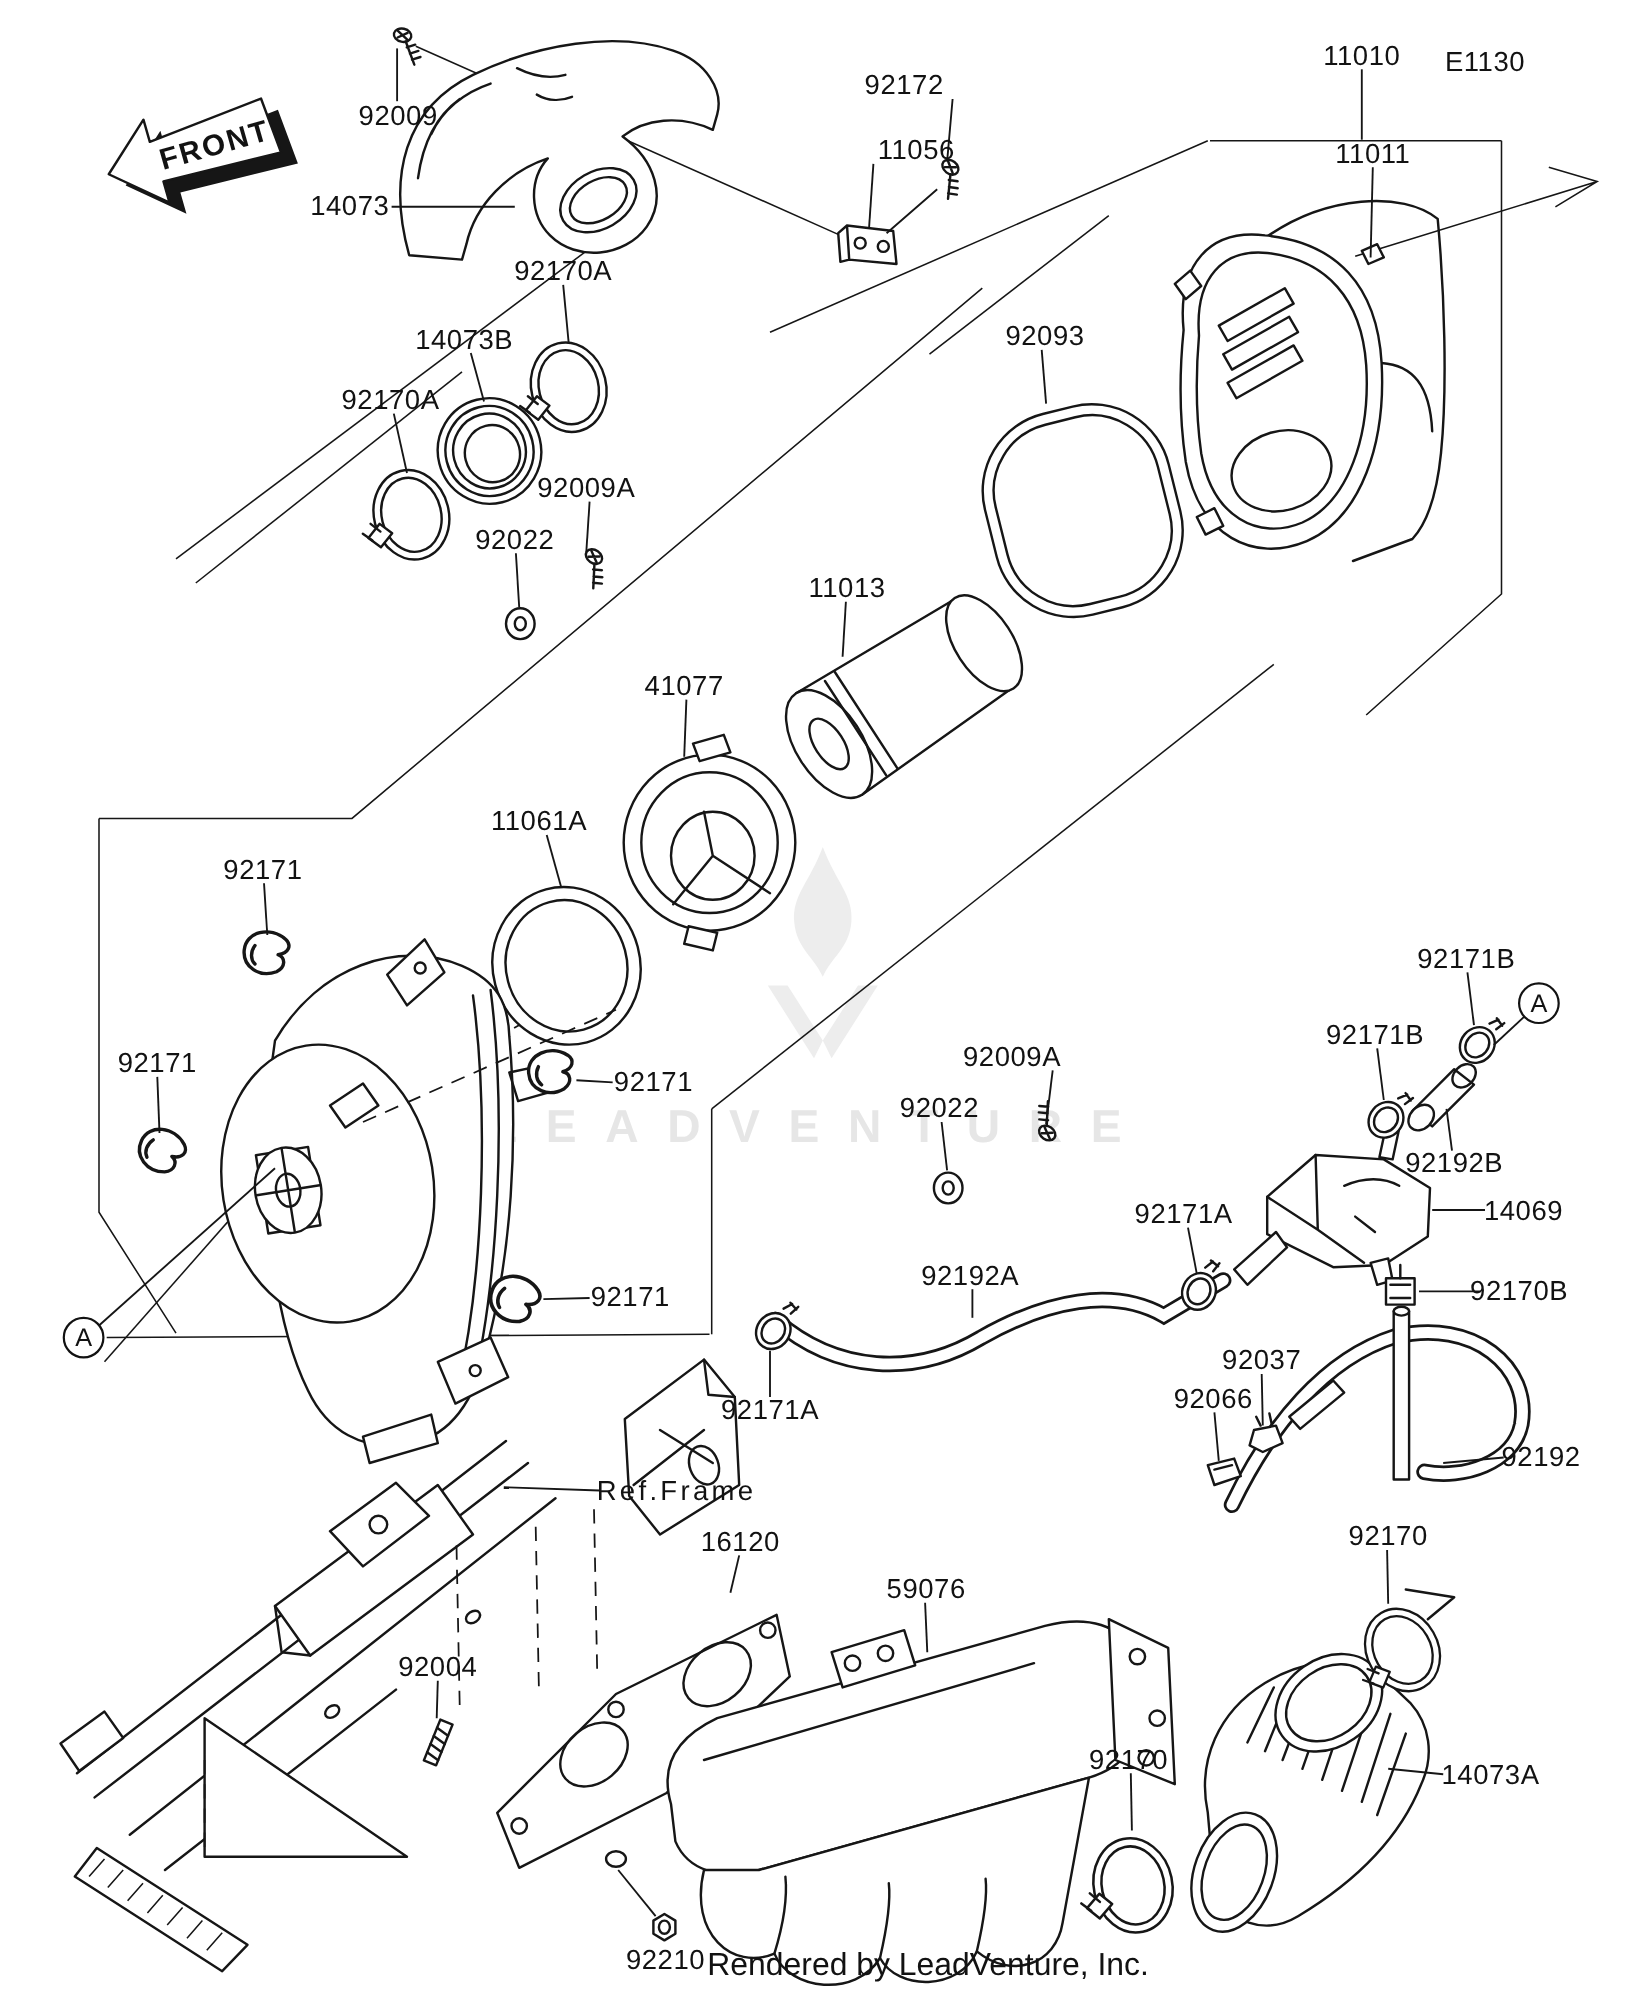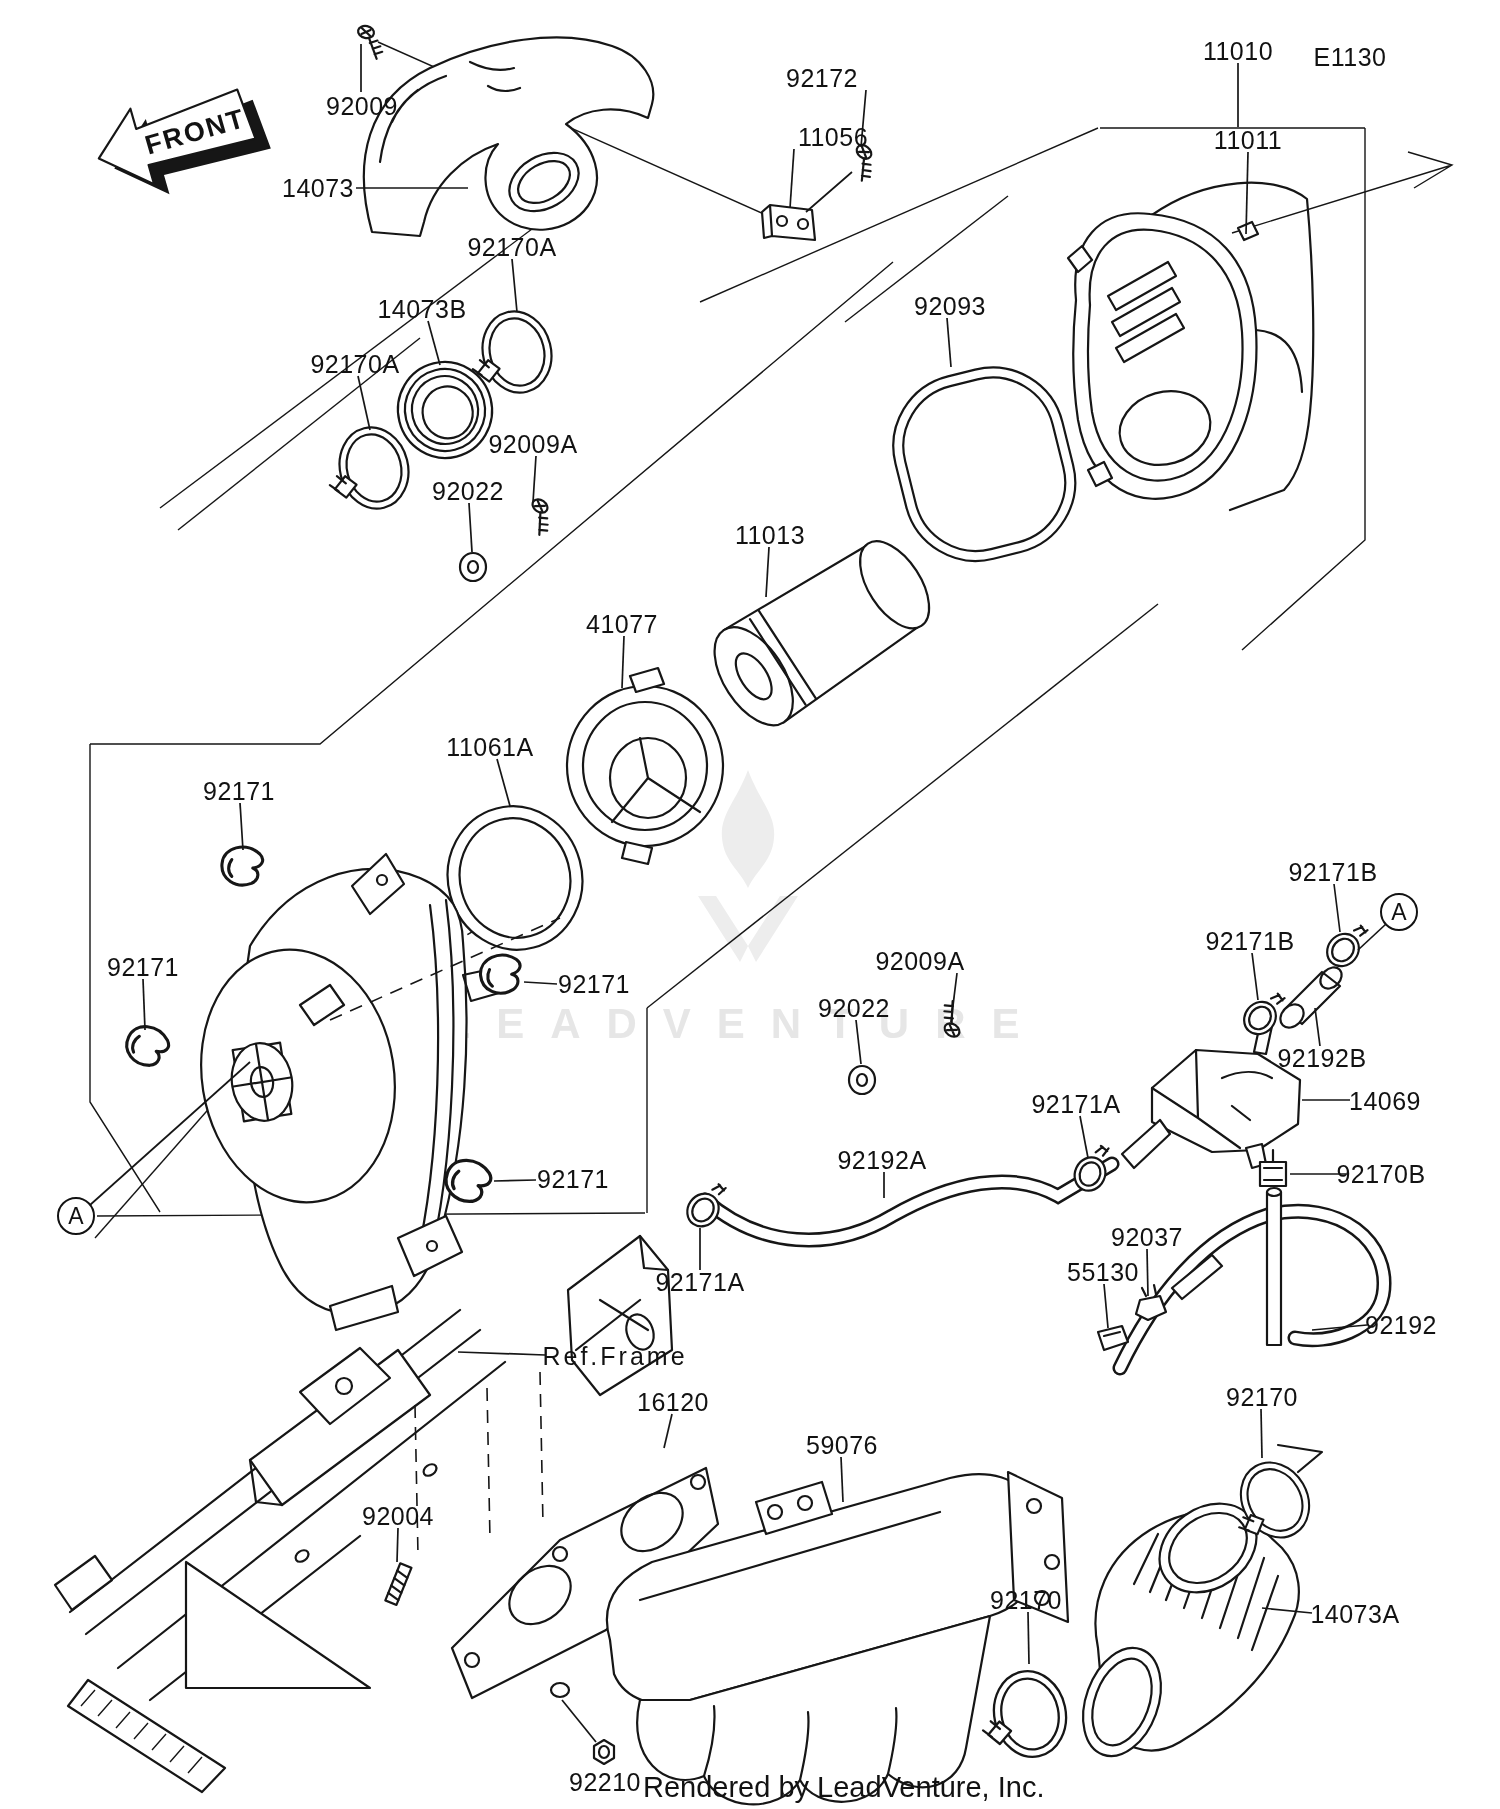--- a/index.html
+++ b/index.html
@@ -402,21 +402,21 @@
       <span class="part-label" style="left: 920px; top: 961px;">92009A</span>
       <span class="part-label" style="left: 854px; top: 1008px;">92022</span>
       <span class="part-label" style="left: 882px; top: 1160px;">92192A</span>
       <span class="part-label" style="left: 1076px; top: 1104px;">92171A</span>
       <span class="part-label" style="left: 1333px; top: 872px;">92171B</span>
       <span class="part-label" style="left: 1250px; top: 941px;">92171B</span>
       <span class="part-label" style="left: 1322px; top: 1058px;">92192B</span>
       <span class="part-label" style="left: 1385px; top: 1101px;">14069</span>
       <span class="part-label" style="left: 1381px; top: 1174px;">92170B</span>
       <span class="part-label" style="left: 1147px; top: 1237px;">92037</span>
-      <span class="part-label" style="left: 1103px; top: 1272px;">55130</span>
+      <span class="part-label" style="left: 1103px; top: 1272px;">92066</span>
       <span class="part-label" style="left: 1401px; top: 1325px;">92192</span>
       <span class="part-label" style="left: 1262px; top: 1397px;">92170</span>
       <span class="part-label" style="left: 700px; top: 1282px;">92171A</span>
       <span class="part-label spaced" style="left: 615px; top: 1356px;">Ref.Frame</span>
       <span class="part-label" style="left: 673px; top: 1402px;">16120</span>
       <span class="part-label" style="left: 842px; top: 1445px;">59076</span>
       <span class="part-label" style="left: 398px; top: 1516px;">92004</span>
       <span class="part-label" style="left: 1026px; top: 1600px;">92170</span>
       <span class="part-label" style="left: 1355px; top: 1614px;">14073A</span>
       <span class="part-label" style="left: 605px; top: 1782px;">92210</span>

